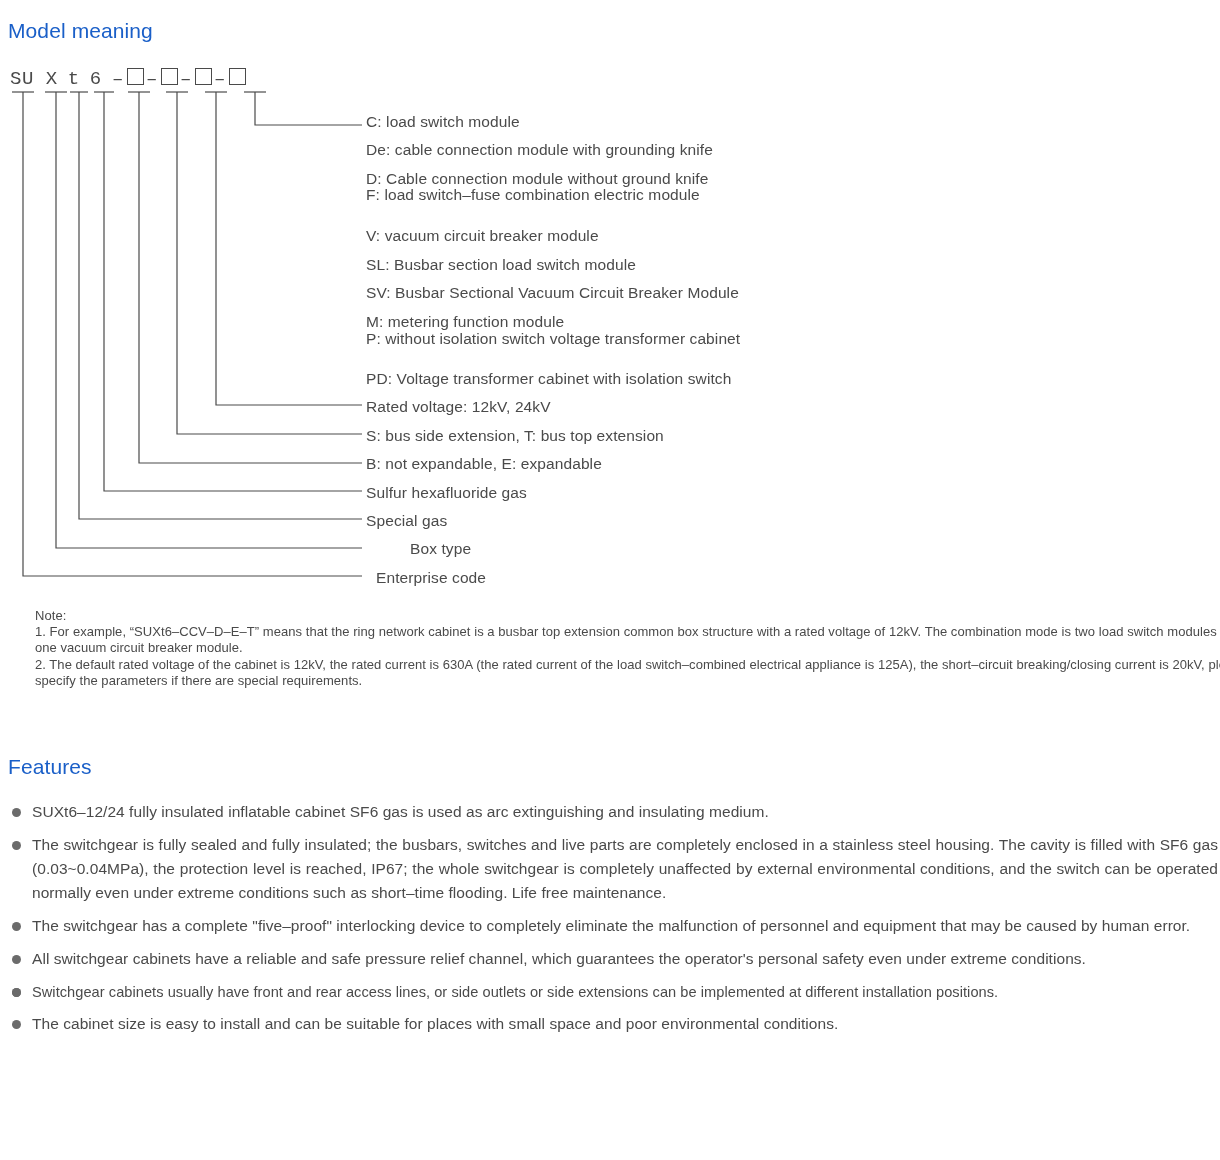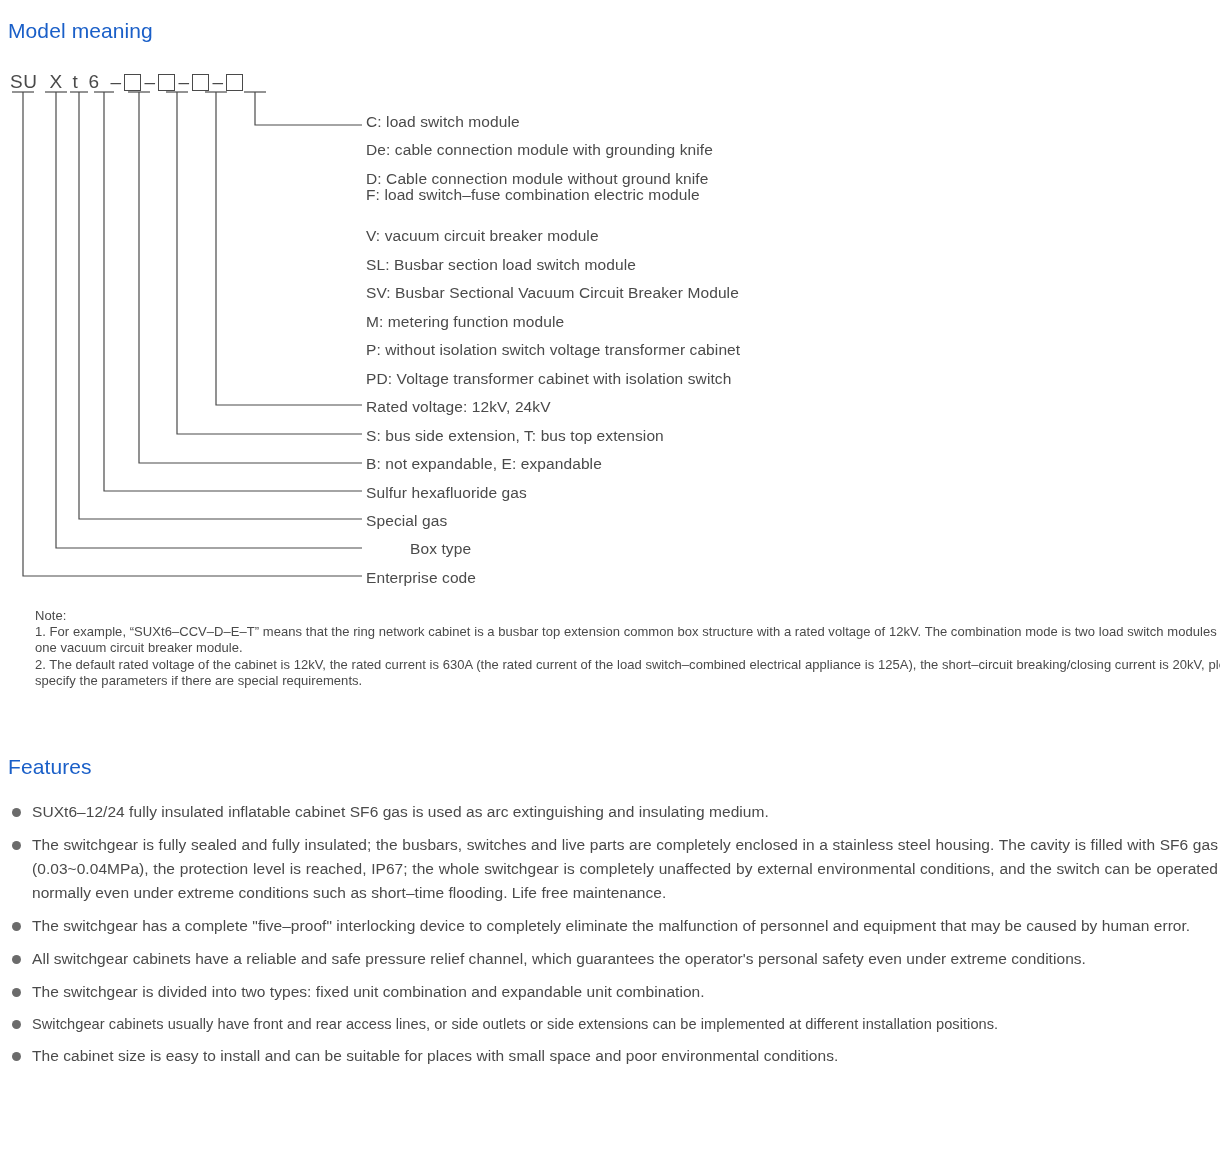--- a/index.html
+++ b/index.html
@@ -23,24 +23,25 @@
   }
   #title-model{left:8px;top:19px;}
   #title-features{left:8px;top:755px;}
 
   
   .code-row{
     position:absolute;
     left:10px;top:68px;
     height:28px;
     display:flex;
-    align-items:center;
+    align-items:flex-start;
     font-size:19px;
     color:#4a4a4a;
     letter-spacing:.5px;
+    font-family:Liberation Mono, monospace;
   }
   .code-char{display:inline-block;text-align:center;}
   .code-dash{display:inline-block;width:17px;text-align:center;color:#4a4a4a;}
   .code-box{
     display:inline-block;
     width:17px;height:17px;
     border:1.4px solid #4a4a4a;
     box-sizing:border-box;
   }
 
@@ -160,29 +161,29 @@
   </svg>
 
   <div class="leader-label" style="top:113px;text-align:right;">C: load switch module</div>
   <div class="leader-label" style="top:141px;">De: cable connection module with grounding knife</div>
   <div class="leader-label" style="top:170px;">D: Cable connection module without ground knife</div>
   <div class="leader-label" style="top:186px;">F: load switch–fuse combination electric module</div>
   <div class="leader-label" style="top:227px;">V: vacuum circuit breaker module</div>
   <div class="leader-label" style="top:256px;">SL: Busbar section load switch module</div>
   <div class="leader-label" style="top:284px;">SV: Busbar Sectional Vacuum Circuit Breaker Module</div>
   <div class="leader-label" style="top:313px;">M: metering function module</div>
-  <div class="leader-label" style="top:341px;">P: without isolation switch voltage transformer cabinet</div>
+  <div class="leader-label" style="top:330px;">P: without isolation switch voltage transformer cabinet</div>
   <div class="leader-label" style="top:370px;">PD: Voltage transformer cabinet with isolation switch</div>
   <div class="leader-label" style="top:398px;">Rated voltage: 12kV, 24kV</div>
   <div class="leader-label" style="top:427px;">S: bus side extension, T: bus top extension</div>
   <div class="leader-label" style="top:455px;">B: not expandable, E: expandable</div>
   <div class="leader-label" style="top:484px;">Sulfur hexafluoride gas</div>
   <div class="leader-label" style="top:512px;">Special gas</div>
   <div class="leader-label" style="top:540px;margin-left:44px;">Box type</div>
-  <div class="leader-label" style="top:569px;">Enterprise code</div>
+  <div class="leader-label" style="top:569px;margin-left:10px;">Enterprise code</div>
 
   <div class="note-block">
     <p>Note:</p>
     <p>1. For example, “SUXt6–CCV–D–E–T” means that the ring network cabinet is a busbar top extension common box structure with a rated voltage of 12kV. The combination mode is two load switch modules and one vacuum circuit breaker module.</p>
     <p>2. The default rated voltage of the cabinet is 12kV, the rated current is 630A (the rated current of the load switch–combined electrical appliance is 125A), the short–circuit breaking/closing current is 20kV, please specify the parameters if there are special requirements.</p>
   </div>
 
   <div class="section-title" id="title-features">Features</div>
 
   <div class="features">
@@ -197,21 +198,20 @@
     <div class="feature-item">
       <span class="bullet-dot"></span>
       <span>The switchgear has a complete "five–proof" interlocking device to completely eliminate the malfunction of personnel and equipment that may be caused by human error.</span>
     </div>
     <div class="feature-item">
       <span class="bullet-dot"></span>
       <span>All switchgear cabinets have a reliable and safe pressure relief channel, which guarantees the operator's personal safety even under extreme conditions.</span>
     </div>
     <div class="feature-item tight">
       <span class="bullet-dot"></span>
-      <span>The switchgear is divided into two types: fixed unit combination and expandable unit combination.</span>
     </div>
     <div class="feature-item tight small">
       <span class="bullet-dot"></span>
       <span>Switchgear cabinets usually have front and rear access lines, or side outlets or side extensions can be implemented at different installation positions.</span>
     </div>
     <div class="feature-item tight">
       <span class="bullet-dot"></span>
       <span>The cabinet size is easy to install and can be suitable for places with small space and poor environmental conditions.</span>
     </div>
   </div>

